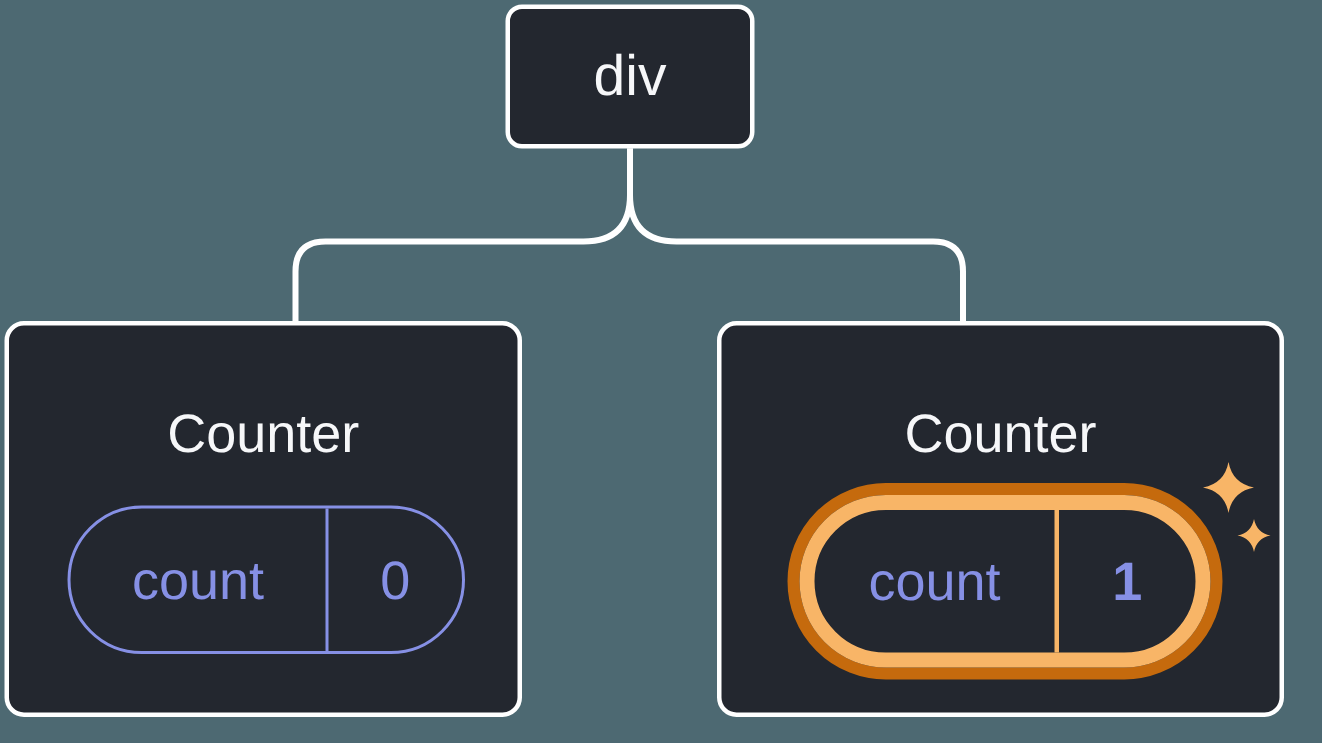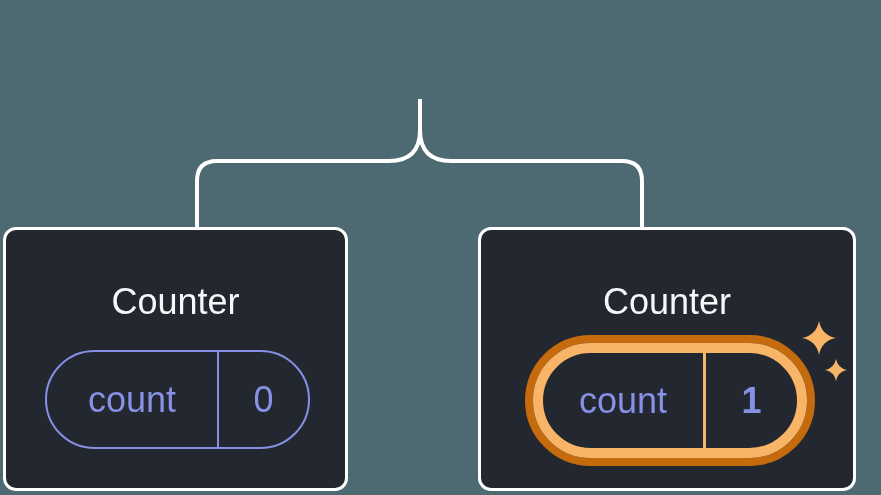--- a/index.html
+++ b/index.html
@@ -24,21 +24,21 @@
   .root-node{
     position:absolute;left:337px;top:3px;width:166px;height:96px;
     background:var(--card);
     border:3px solid var(--line);
     border-radius:11px;
     display:flex;align-items:center;justify-content:center;
     color:var(--title);font-size:38px;font-weight:500;
   }
 
   .card{
-    position:absolute;top:227px;height:264px;
+    position:absolute;top:214px;height:264px;
     background:var(--card);
     border:3px solid var(--line);
     border-radius:13px;
   }
   .card-left{left:3px;width:345px;}
   .card-right{left:478px;width:378px;}
 
   .card-title{
     position:absolute;left:0;right:0;top:50px;
     text-align:center;
@@ -91,20 +91,23 @@
 </head>
 <body>
 
 <div class="stage">
 
   <svg class="connectors" viewBox="0 0 881 495">
     <path d="M420 99 L420 130 Q420 161 389 161 L217 161 Q197 161 197 181 L197 228"></path>
     <path d="M420 99 L420 130 Q420 161 451 161 L622 161 Q642 161 642 181 L642 228"></path>
   </svg>
 
+  <div class="root-node">
+    <span>div</span>
+  </div>
 
   <div class="card card-left">
     <div class="card-title">Counter</div>
     <div class="state-pill">
       <span class="state-key">count</span>
       <span class="state-value">0</span>
     </div>
   </div>
 
   <div class="card card-right">

